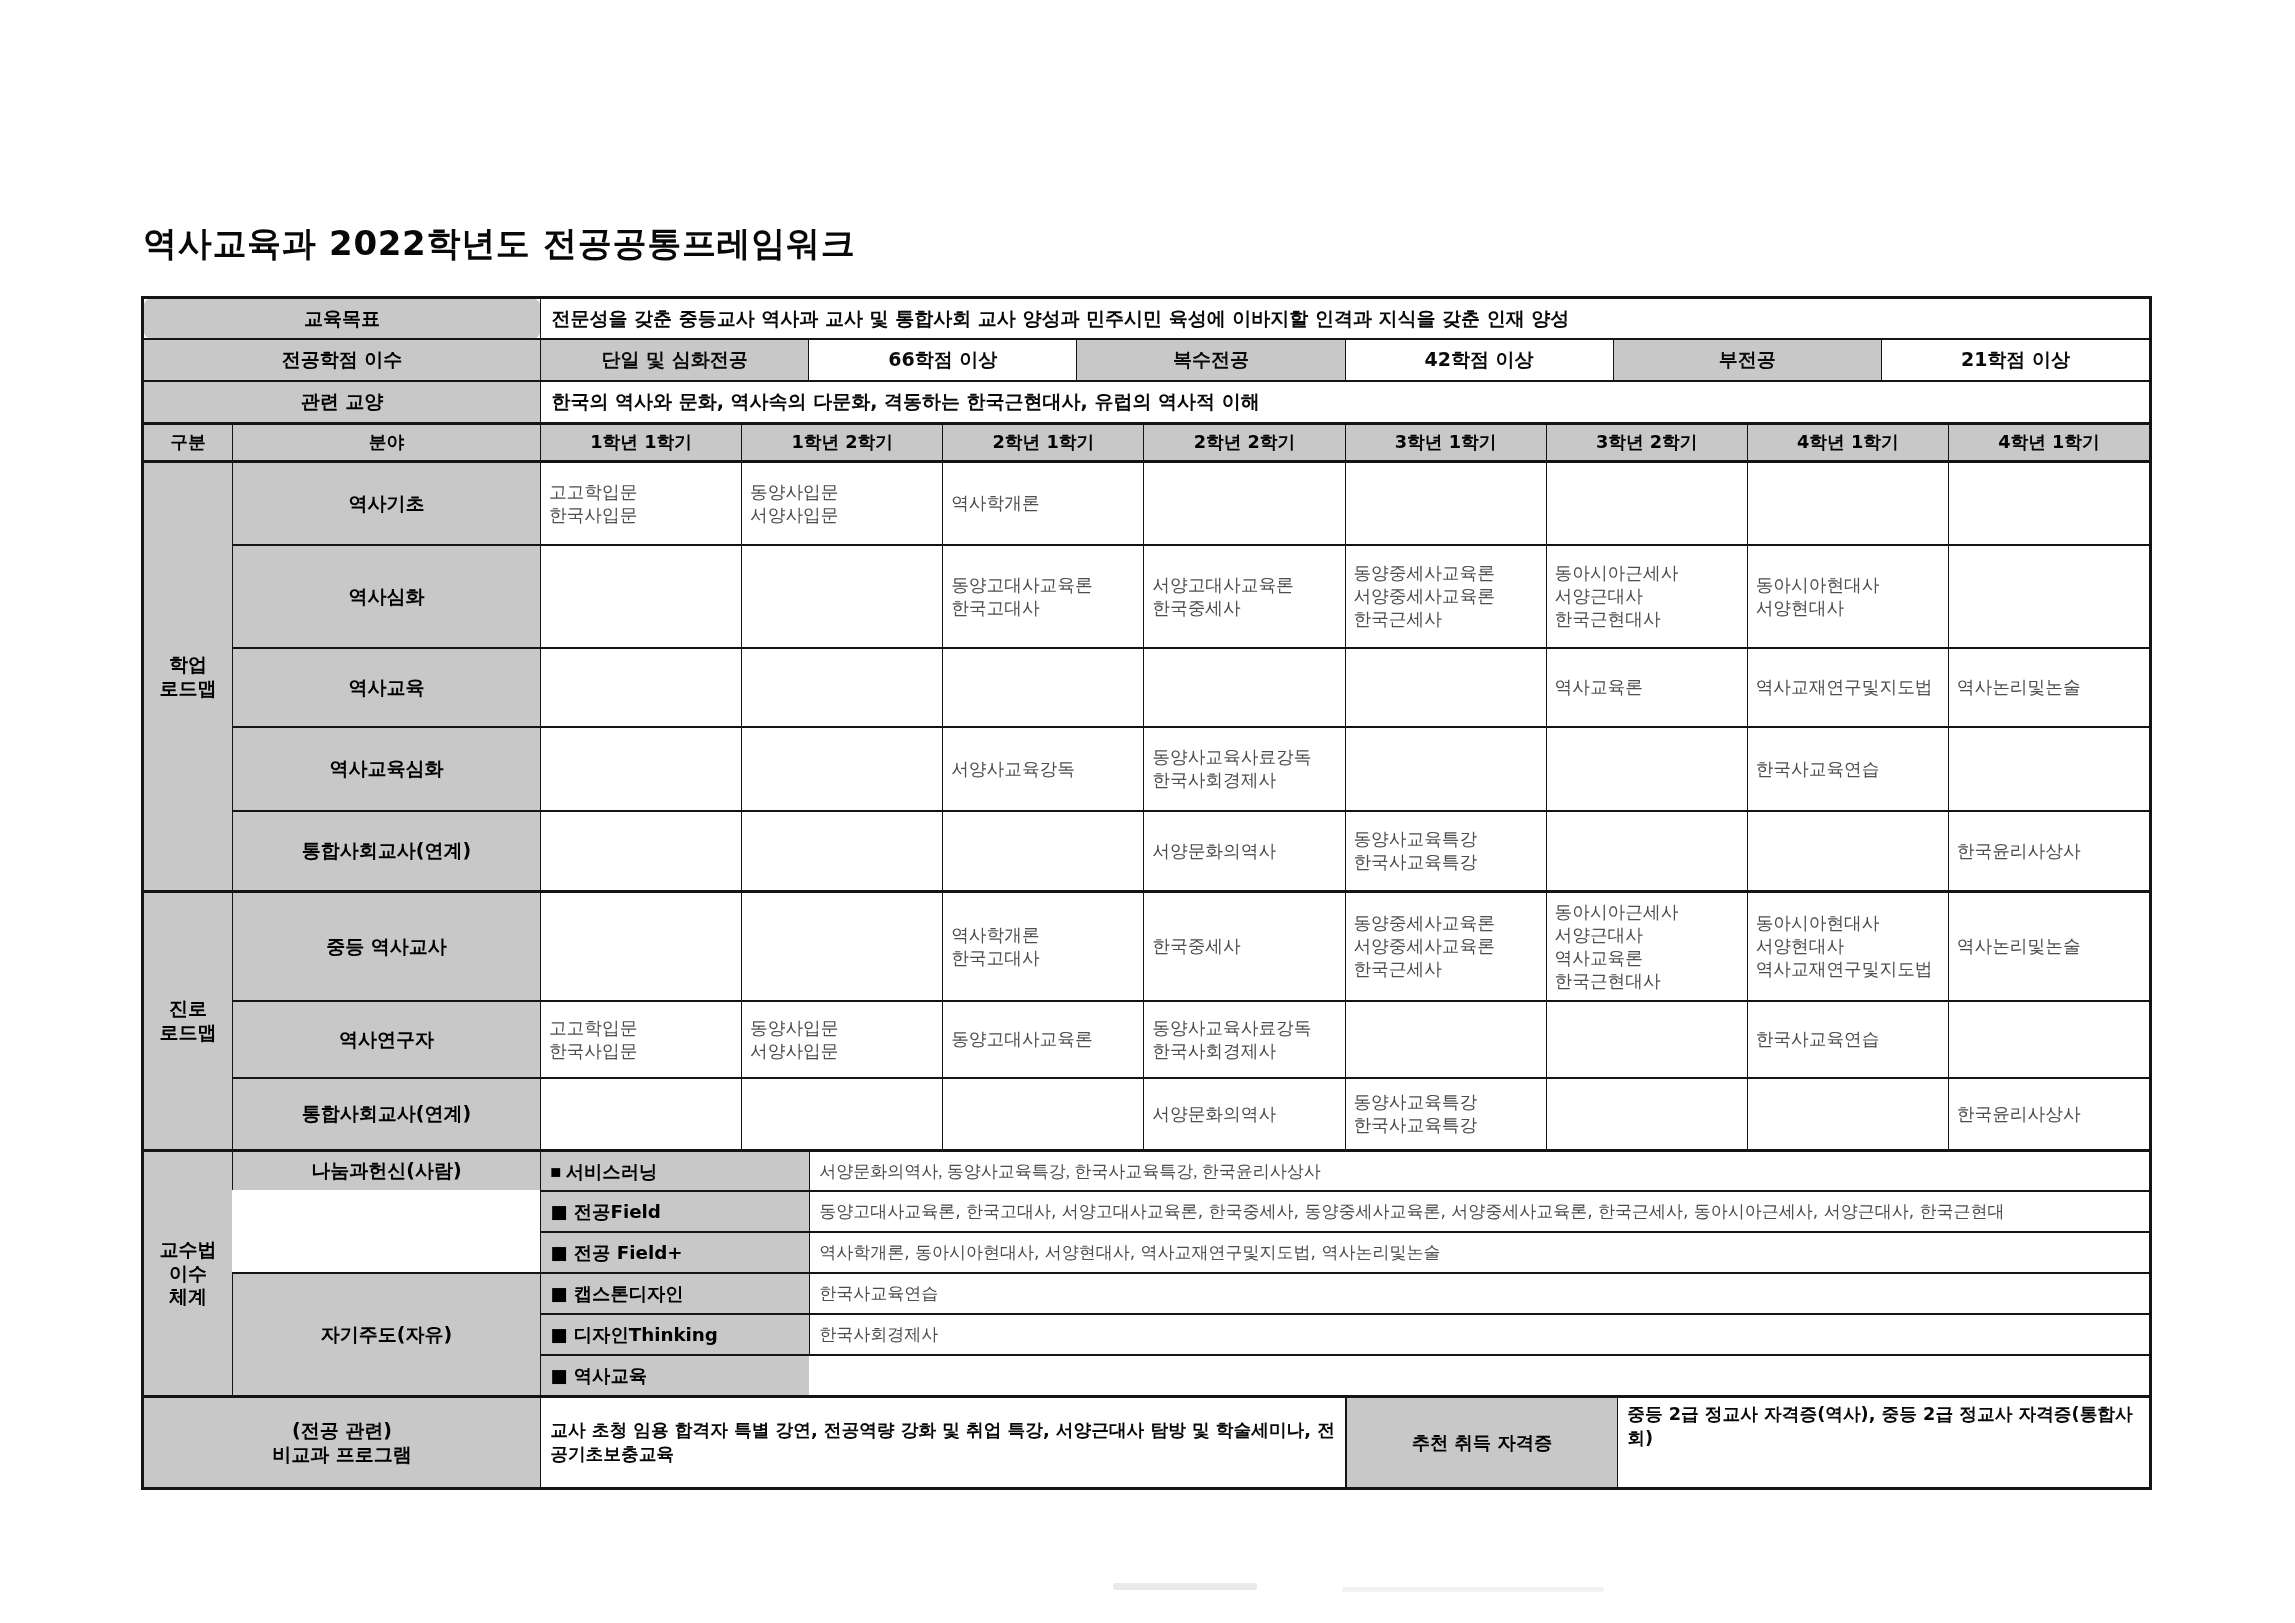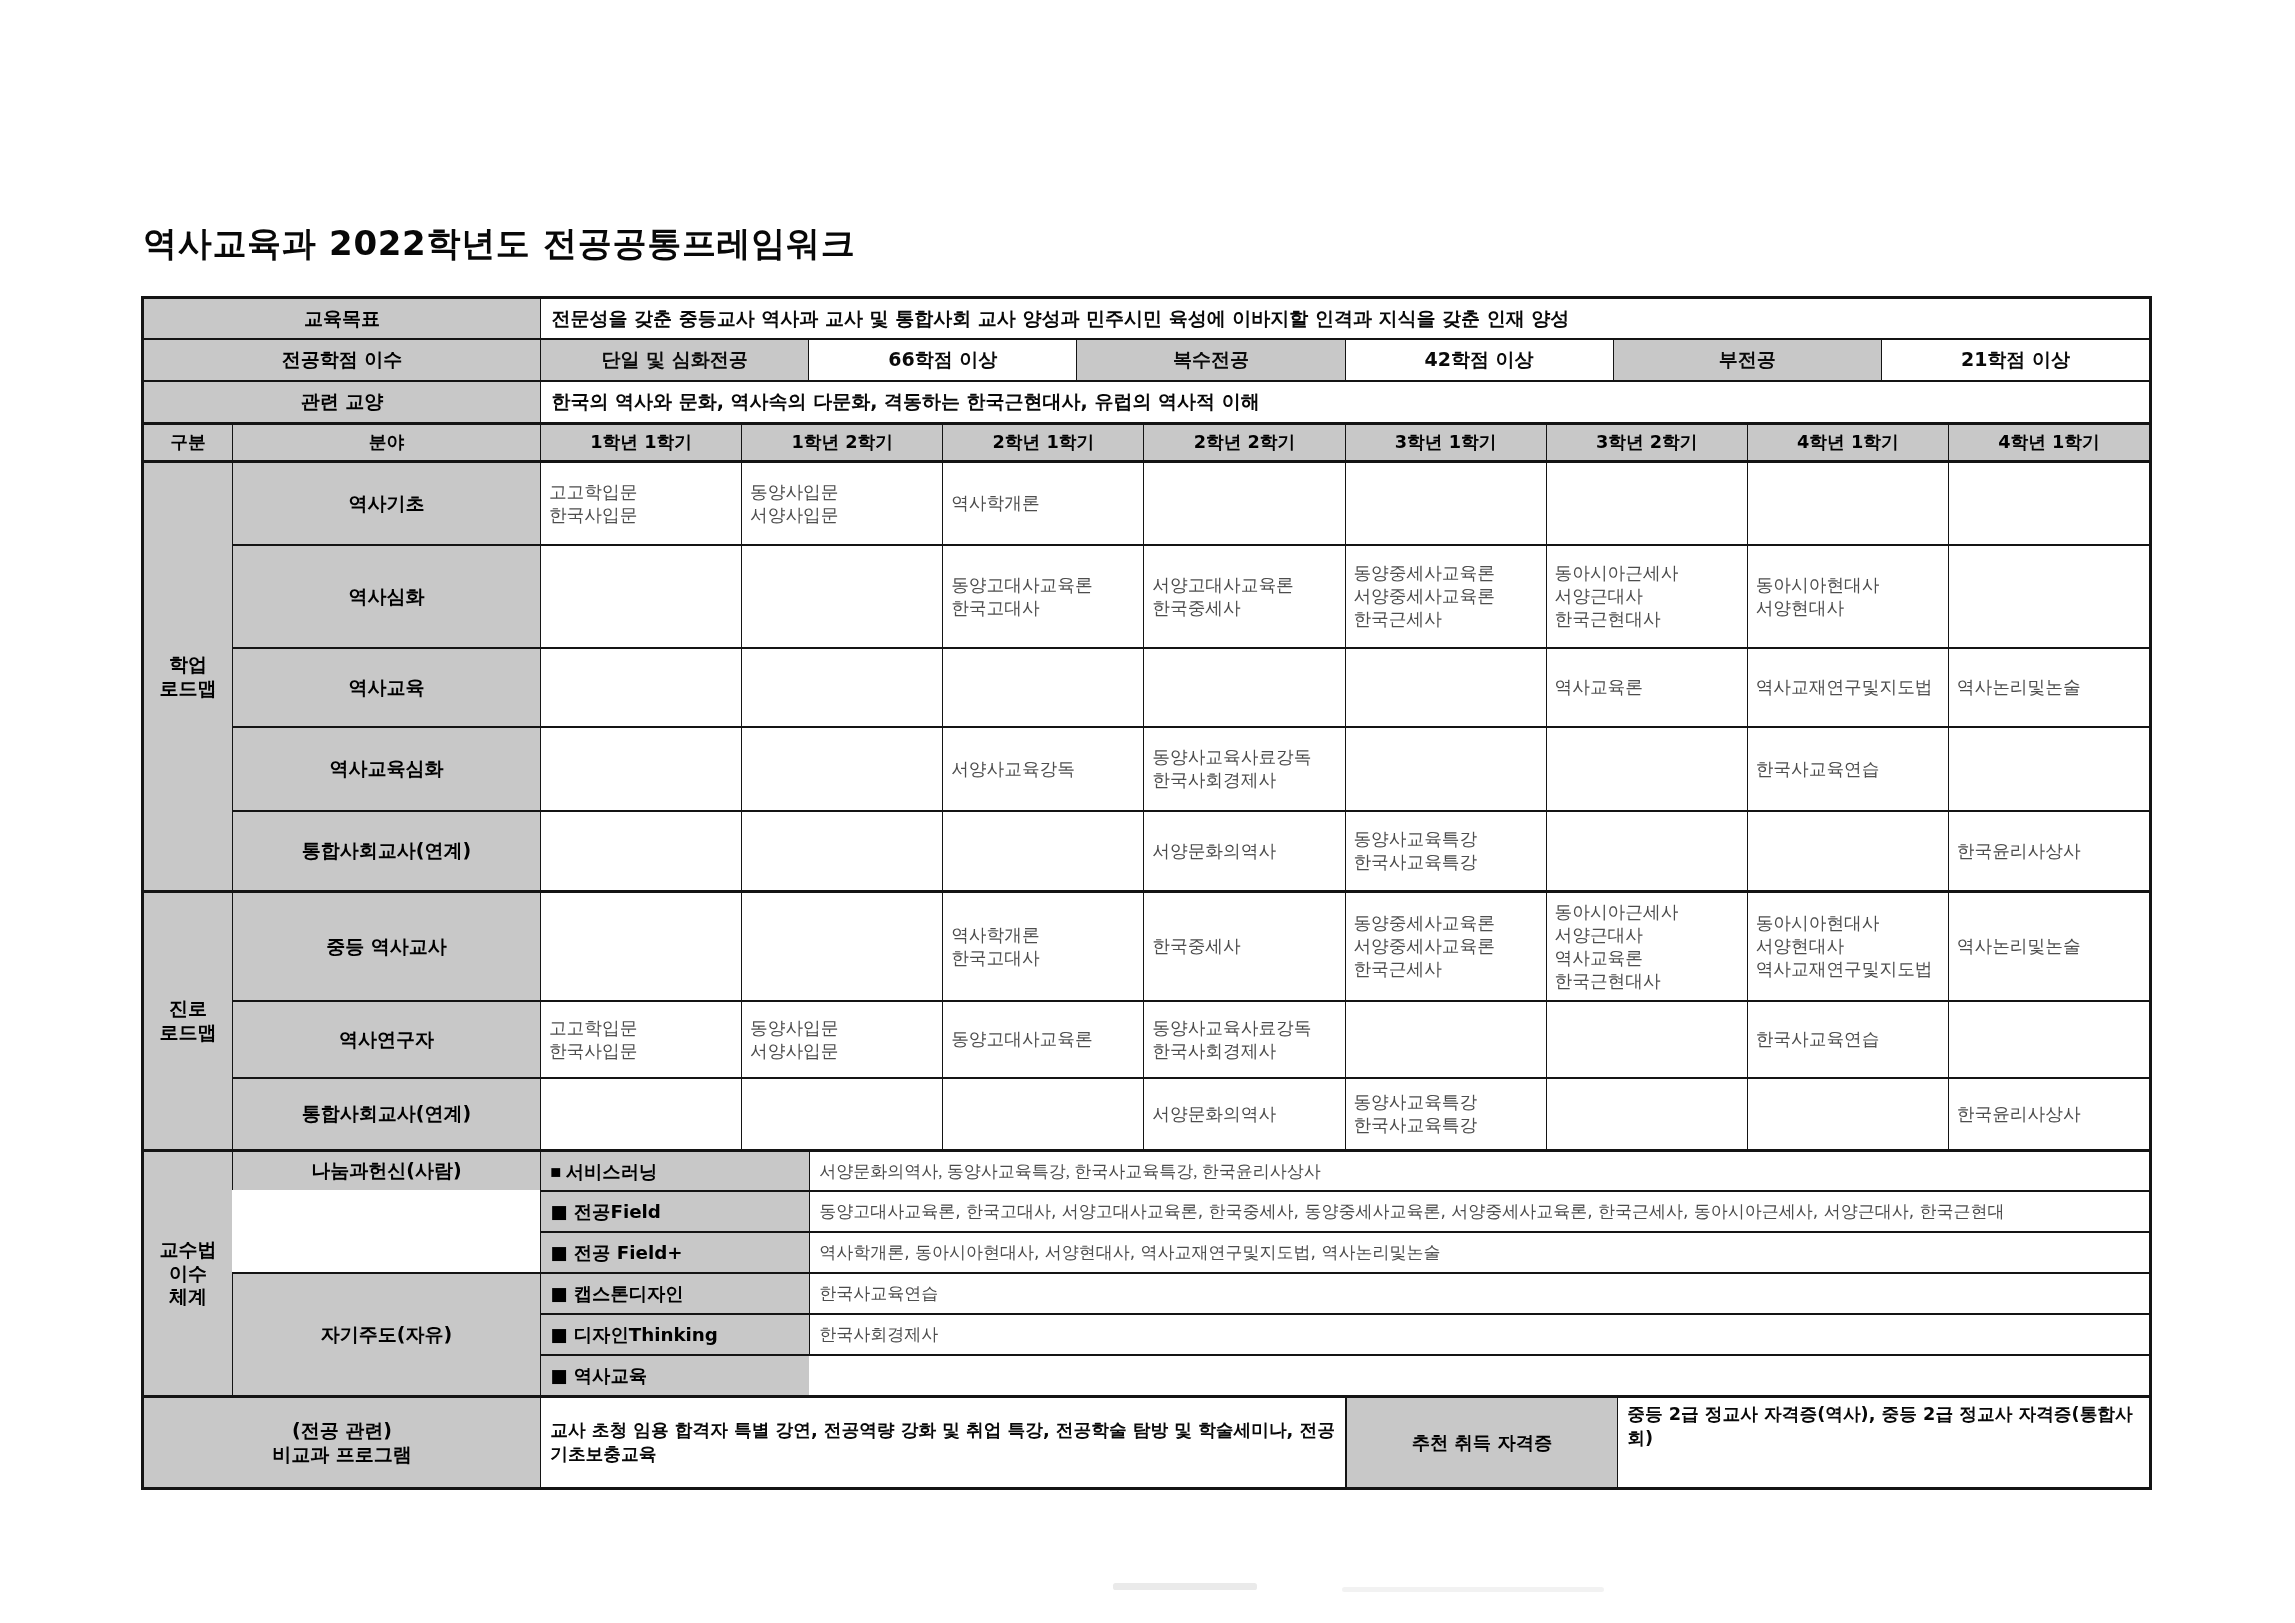--- a/index.html
+++ b/index.html
@@ -81,21 +81,21 @@
     border-left:1.3px solid var(--line);padding:5.2px 9.2px;box-sizing:border-box;min-width:0;
   }
   .scan-artifact{position:absolute;background:#d9d9d9;opacity:.55;border-radius:2.6px;}
 </style>
 </head>
 <body>
 
 <div class="page-title">역사교육과 2022학년도 전공공통프레임워크</div>
 
 <div id="grid">
-    <div class="c lbl fc fr" style="grid-area: 1 / 1 / auto / span 2;">교육목표</div>
+    <div class="c lbl fc fr" style="grid-area: 1 / 1 / auto / span 2; border-radius: 6px;">교육목표</div>
     <div class="c toptext fr" style="grid-area: 1 / 3 / auto / span 8;">전문성을 갖춘 중등교사 역사과 교사 및 통합사회 교사 양성과 민주시민 육성에 이바지할 인격과 지식을 갖춘 인재 양성</div>
     <div class="c lbl fc bt3" style="grid-area: 2 / 1 / auto / span 2;">전공학점 이수</div>
     <div class="c flexrow bt3" style="grid-area: 2 / 3 / auto / span 8;">
       <div class="seg gray">단일 및 심화전공</div>
       <div class="seg">66학점 이상</div>
       <div class="seg gray">복수전공</div>
       <div class="seg">42학점 이상</div>
       <div class="seg gray">부전공</div>
       <div class="seg">21학점 이상</div>
     </div>
@@ -234,21 +234,21 @@
     <div class="c flexrow" style="grid-area: 17 / 3 / auto / span 8;">
       <div class="subtag">■ 디자인Thinking</div>
       <div class="pcontent">한국사회경제사</div>
     </div>
     <div class="c flexrow" style="grid-area: 18 / 3 / auto / span 8;">
       <div class="subtag">■ 역사교육</div>
     </div>
     <div class="c lbl fc bt6" style="grid-area: 19 / 1 / auto / span 2;">(전공 관련)
 비교과 프로그램</div>
     <div class="c flexrow bt6" style="grid-area: 19 / 3 / auto / span 8;">
-      <div class="bprograms">교사 초청 임용 합격자 특별 강연, 전공역량 강화 및 취업 특강, 전공학술 탐방 및 학술세미나, 전공기초보충교육</div>
+      <div class="bprograms">교사 초청 임용 합격자 특별 강연, 전공역량 강화 및 취업 특강, 서양근대사 탐방 및 학술세미나, 전공기초보충교육</div>
       <div class="bcertlbl">추천 취득 자격증</div>
       <div class="bcerts">중등 2급 정교사 자격증(역사), 중등 2급 정교사 자격증(통합사회)</div>
     </div>
   </div>
 
 <div class="scan-artifact" style="left:1113px;top:1583px;width:144px;height:6.5px;"></div>
 <div class="scan-artifact" style="left:1342px;top:1587px;width:262px;height:5.2px;opacity:.35;"></div>
 
 
 </body></html>

